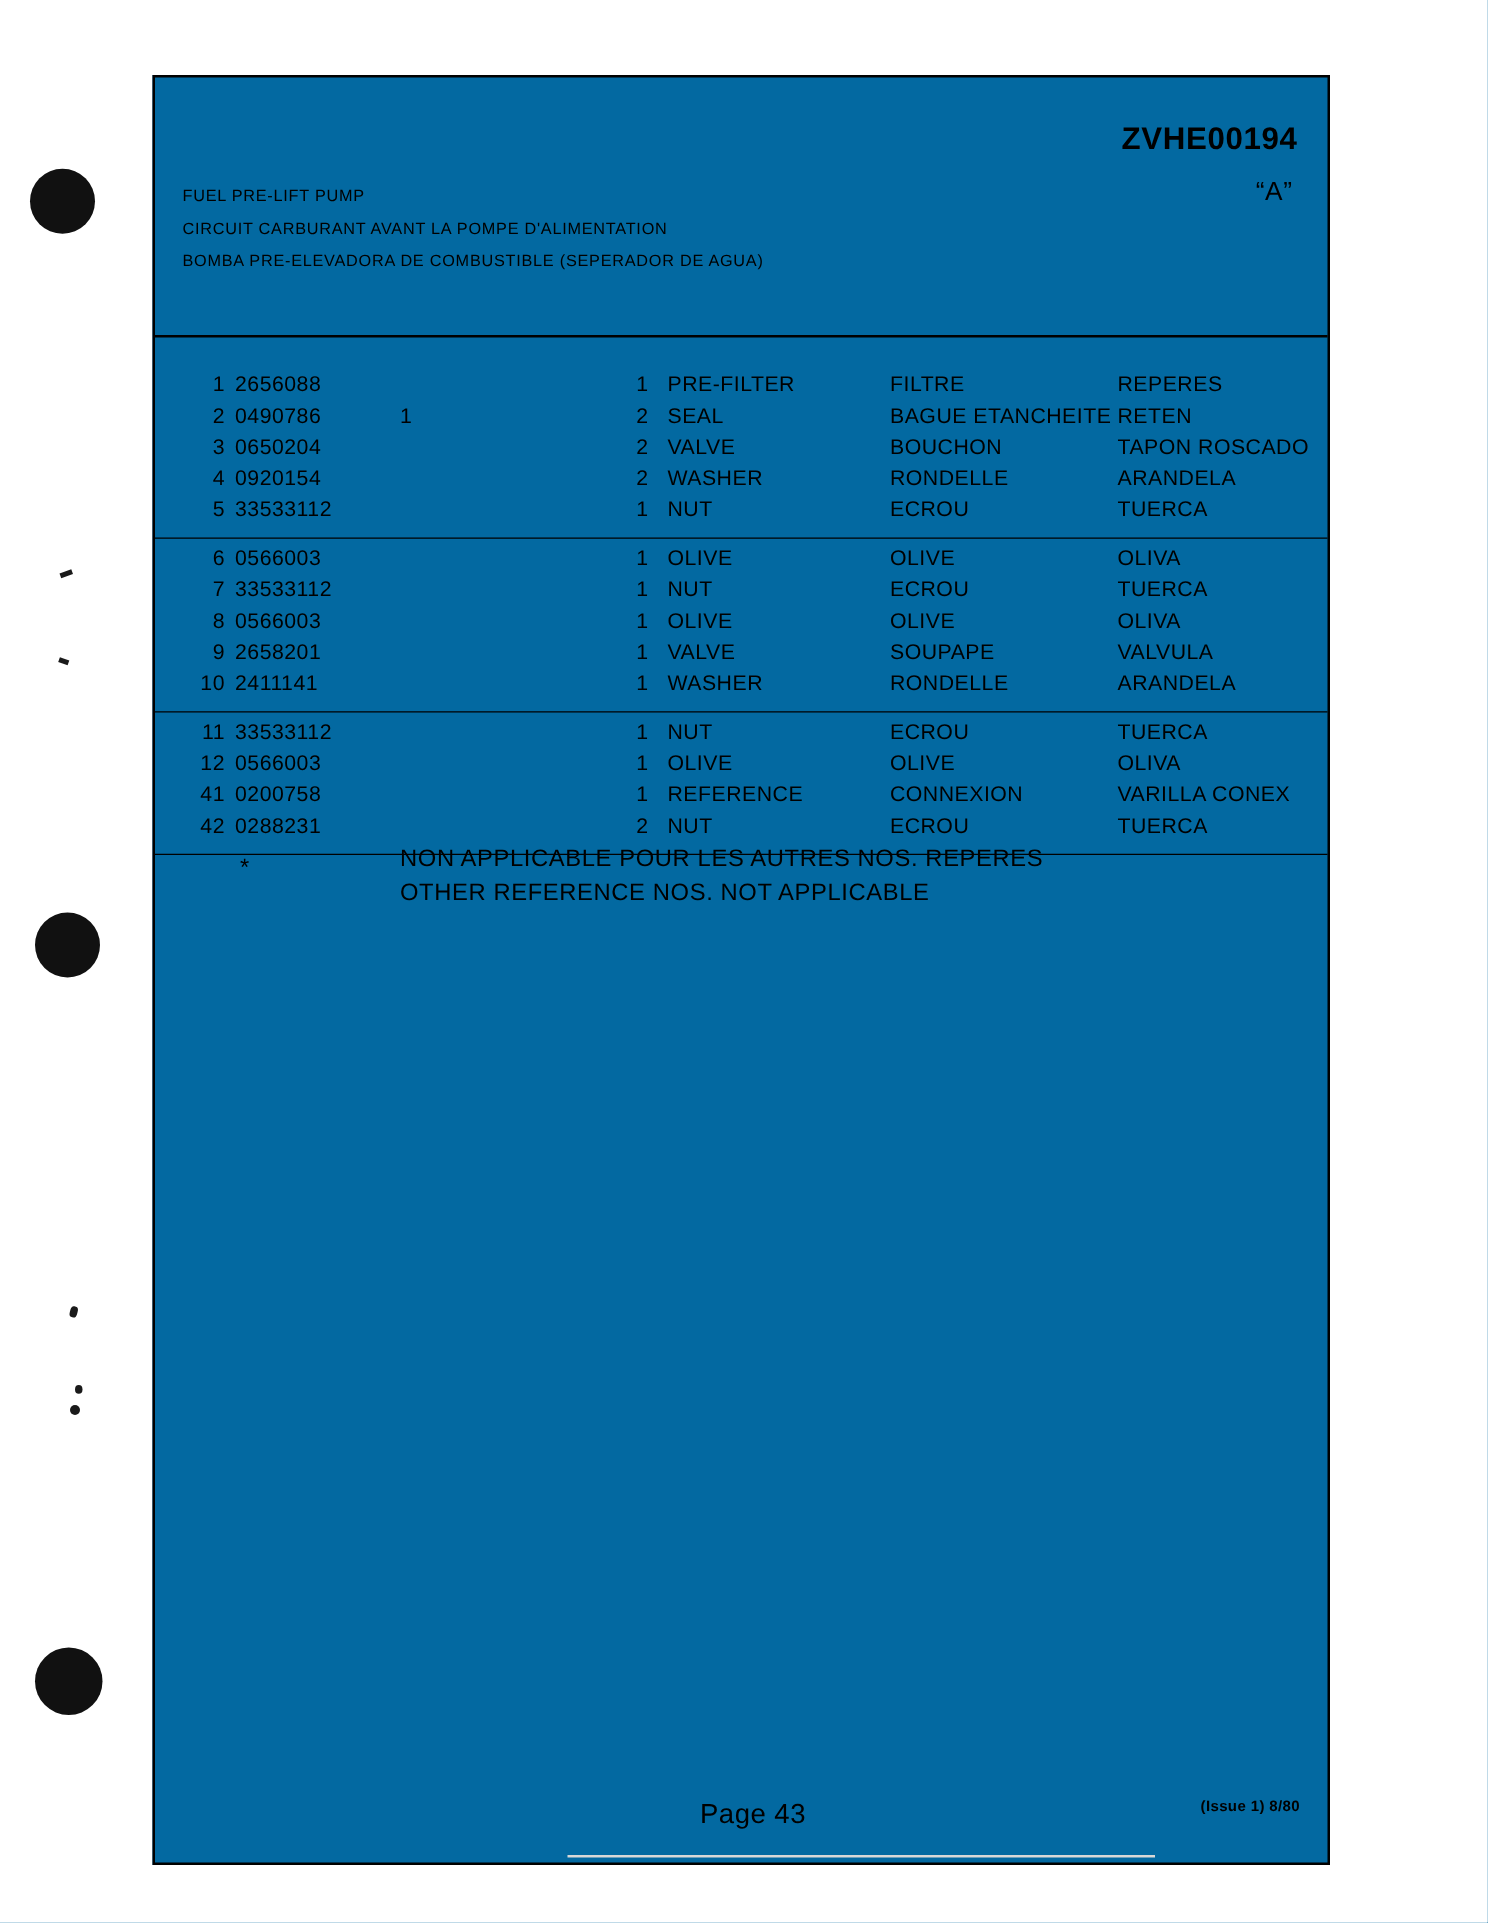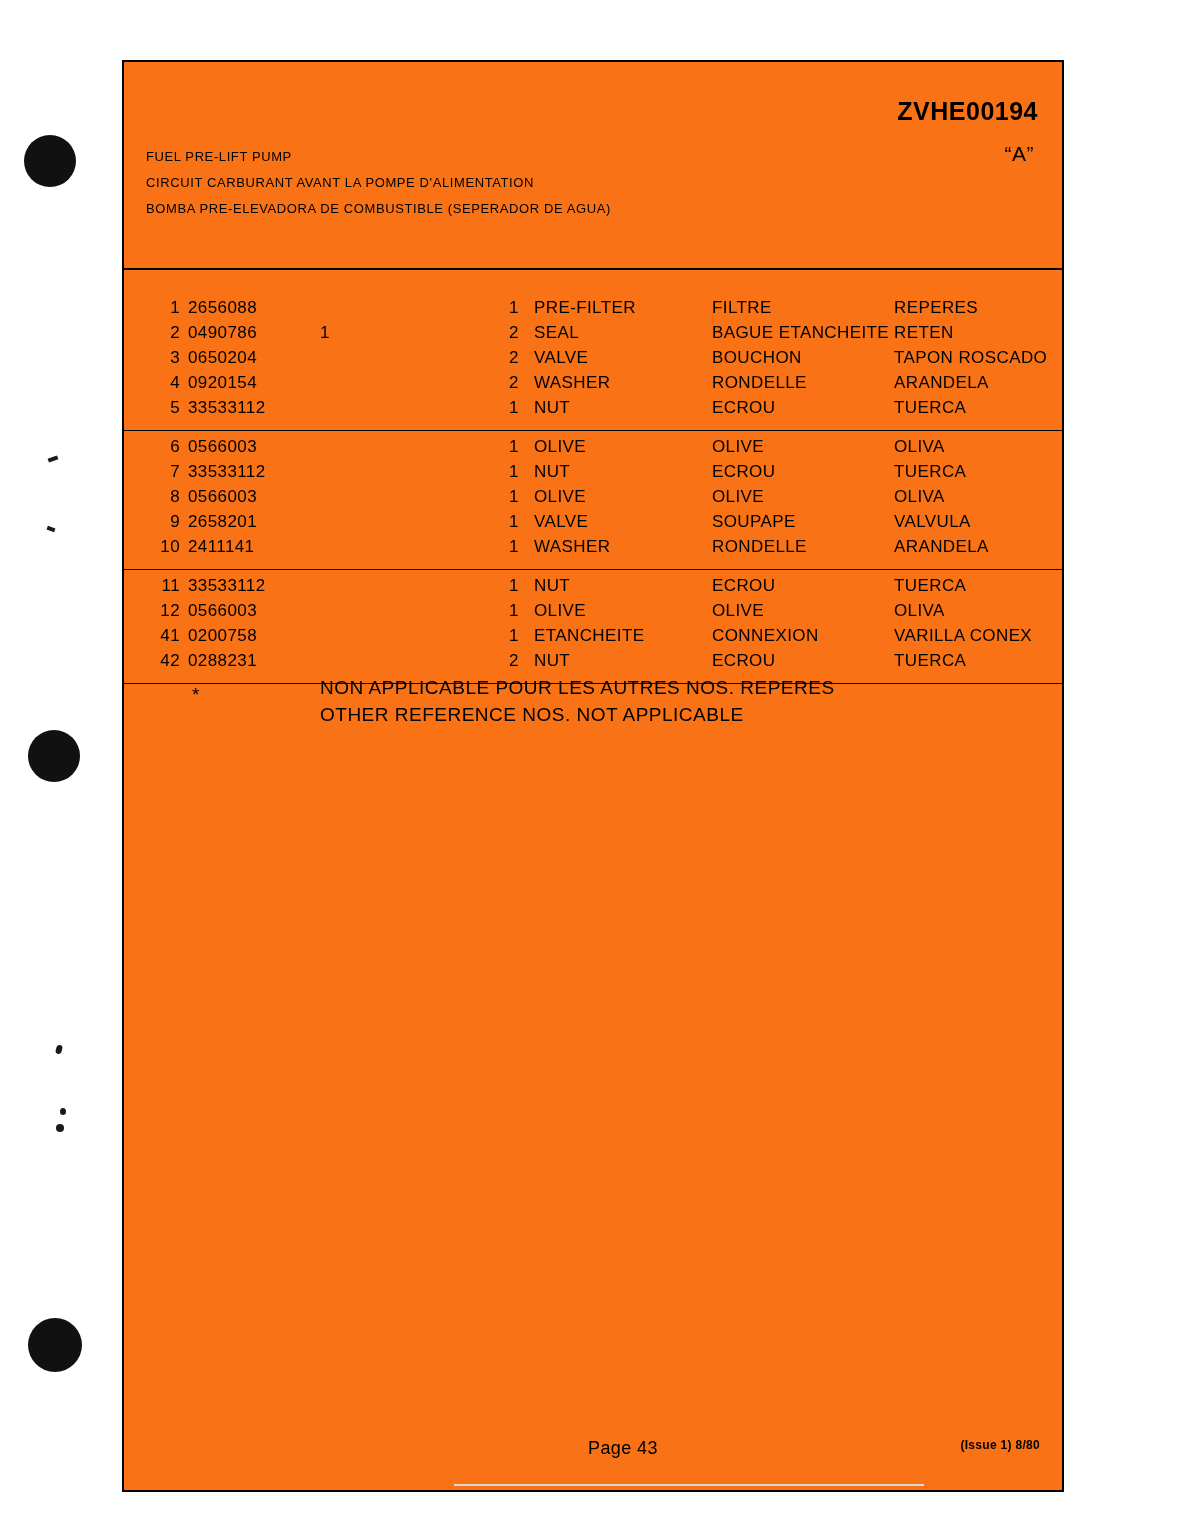--- a/index.html
+++ b/index.html
@@ -38,21 +38,21 @@
 
   
   .page-frame {
     position: absolute;
     left: 122px;
     top: 60px;
     width: 942px;
     height: 1432px;
     border: 2px solid #000;
     box-sizing: border-box;
-    background: #f97316;
+    background: #0369a1;
   }
 
   
   .header-block {
     position: absolute;
     left: 0;
     top: 0;
     right: 0;
     height: 208px;
     border-bottom: 2px solid #000;
@@ -138,23 +138,23 @@
   
   .footer {
     position: absolute;
     left: 0;
     right: 0;
     bottom: 22px;
     height: 30px;
   }
   .page-number {
     position: absolute;
-    left: 464px;
+    left: 436px;
     top: 0;
-    font-size: 18px;
+    font-size: 22px;
     letter-spacing: 0.4px;
     text-align: center;
   }
   .issue {
     position: absolute;
     right: 22px;
     top: 0;
     font-size: 12px;
     font-weight: bold;
     letter-spacing: 0.3px;
@@ -313,21 +313,21 @@
         <span class="c-qty">1</span>
         <span class="c-en">OLIVE</span>
         <span class="c-fr">OLIVE</span>
         <span class="c-es">OLIVA</span>
       </div>
       <div class="parts-row">
         <span class="c-item">41</span>
         <span class="c-part">0200758</span>
         <span class="c-alt"></span>
         <span class="c-qty">1</span>
-        <span class="c-en">ETANCHEITE</span>
+        <span class="c-en">REFERENCE</span>
         <span class="c-fr">CONNEXION</span>
         <span class="c-es">VARILLA CONEX</span>
       </div>
       <div class="parts-row">
         <span class="c-item">42</span>
         <span class="c-part">0288231</span>
         <span class="c-alt"></span>
         <span class="c-qty">2</span>
         <span class="c-en">NUT</span>
         <span class="c-fr">ECROU</span>

